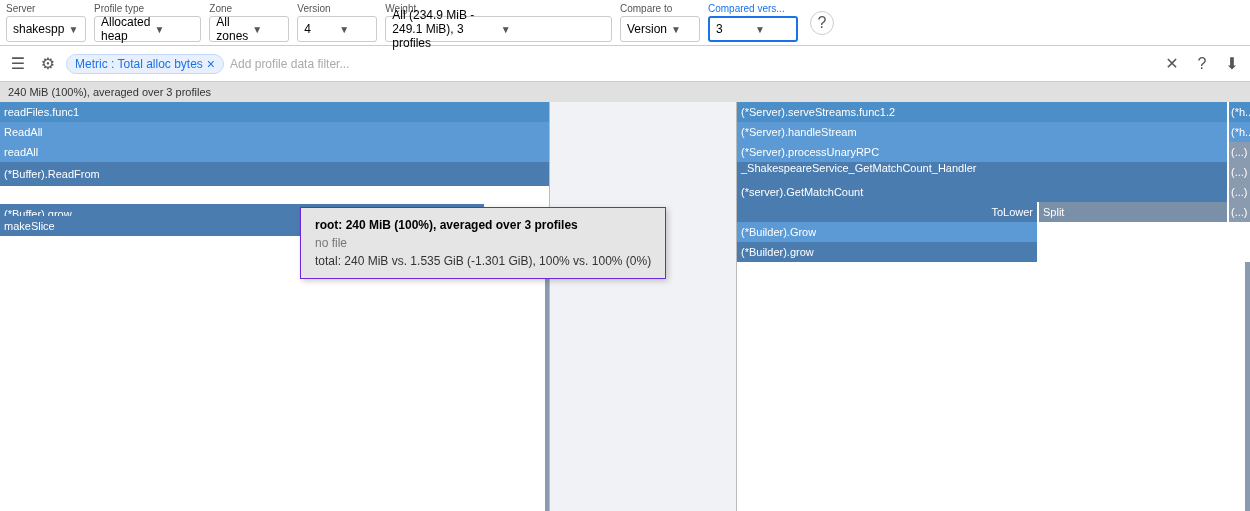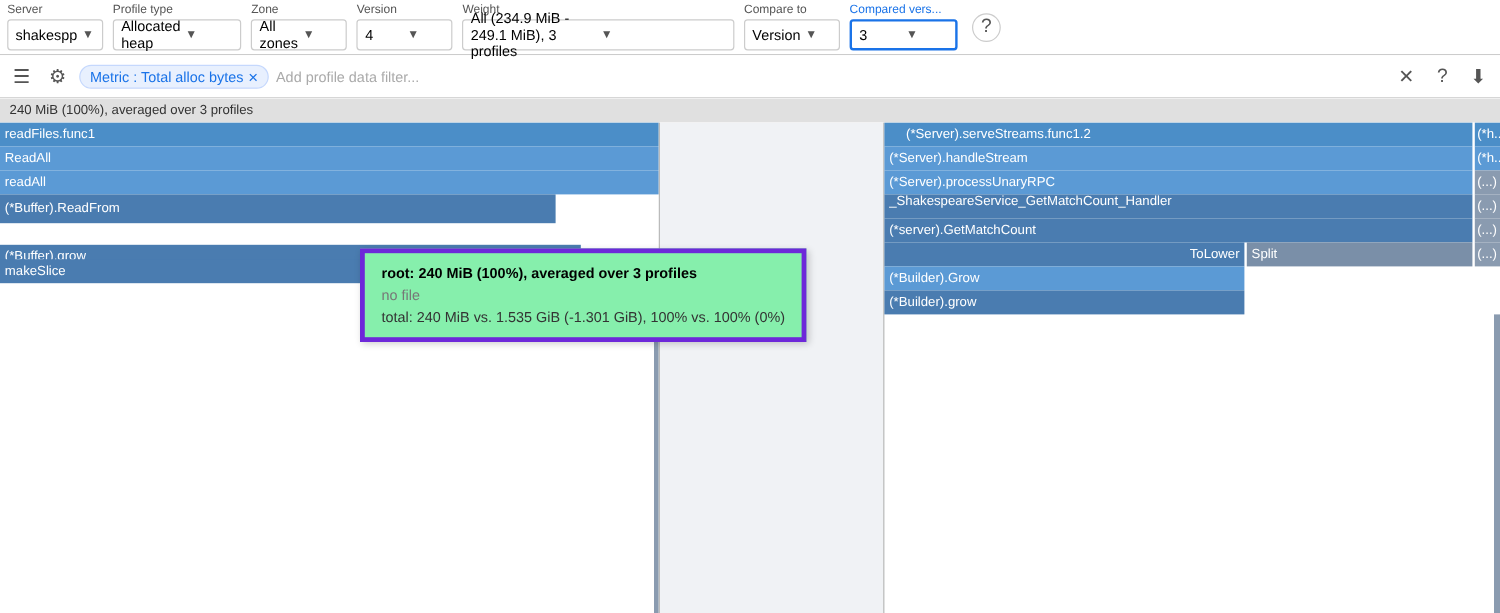--- a/index.html
+++ b/index.html
@@ -158,22 +158,22 @@
       top: 0;
       width: 513px;
       height: 100%;
     }
 
     
     .tooltip {
       position: absolute;
       left: 300px;
       top: 105px;
-      background: #86efac;
-      border: 4px solid #6d28d9;
+      background: #e5e5e5;
+      border: 1px solid #6d28d9;
       box-shadow: 2px 2px 6px rgba(0,0,0,0.2);
       padding: 10px 14px;
       font-size: 12px;
       z-index: 100;
       min-width: 320px;
     }
     .tooltip-title {
       font-weight: bold;
       margin-bottom: 4px;
     }
@@ -278,40 +278,40 @@
       </div>
 
       <div style="position:absolute; top:20px; left:0; width:549px; height:20px; background:#5b9ad5; display:flex; align-items:center; padding:0 4px; font-size:11px; color:#fff; overflow:hidden; cursor:pointer;">
         <span>ReadAll</span>
       </div>
 
       <div style="position:absolute; top:40px; left:0; width:549px; height:20px; background:#5b9ad5; display:flex; align-items:center; padding:0 4px; font-size:11px; color:#fff; overflow:hidden; cursor:pointer;">
         <span>readAll</span>
       </div>
 
-      <div style="position:absolute; top:60px; left:0; width:463px; height:20px; background:#4a7cb0; display:flex; align-items:center; padding:12px 4px; font-size:11px; color:#fff; overflow:hidden; cursor:pointer;">
+      <div style="position:absolute; top:60px; left:0; width:549px; height:20px; background:#4a7cb0; display:flex; align-items:center; padding:12px 4px; font-size:11px; color:#fff; overflow:hidden; cursor:pointer;">
         <span>(*Buffer).ReadFrom</span>
       </div>
 
       <div style="position:absolute; top:80px; left:0; width:484px; height:20px; background:#4a7cb0; display:flex; align-items:center; padding:0 4px; font-size:11px; color:#fff; overflow:hidden; cursor:pointer;margin-top:22px;">
         <span>(*Buffer).grow</span>
       </div>
 
       <div style="position:absolute; top:100px; left:0; width:549px; height:20px; background:#4a7cb0; display:flex; align-items:center; padding:0 4px; font-size:11px; color:#fff; overflow:hidden; cursor:pointer;margin-top:14px;">
         <span>makeSlice</span>
       </div>
 
       <div style="position:absolute; top:120px; left:545px; width:4px; height:309px; background:#8a9bb0;"></div>
     </div>
 
     <div style="position:absolute; left:549px; top:0; width:188px; height:100%; background:#f0f2f5; border-left:1px solid #bbb; border-right:1px solid #bbb;"></div>
 
     <div class="flame-right">
 
-      <div style="position:absolute; top:0; left:0; width:490px; height:20px; background:#4b8ec8; display:flex; align-items:center; padding:0 18px; font-size:11px; color:#fff; overflow:hidden; cursor:pointer;">
+      <div style="position:absolute; top:0; left:0; width:490px; height:20px; background:#4b8ec8; display:flex; align-items:center; padding:0 4px; font-size:11px; color:#fff; overflow:hidden; cursor:pointer;">
         <span>(*Server).serveStreams.func1.2</span>
       </div>
       <div style="position:absolute; top:0; left:492px; width:21px; height:20px; background:#4b8ec8; display:flex; align-items:center; padding:0 2px; font-size:11px; color:#fff; overflow:hidden; cursor:pointer;">
         <span>(*h...</span>
       </div>
 
       <div style="position:absolute; top:20px; left:0; width:490px; height:20px; background:#5b9ad5; display:flex; align-items:center; padding:0 4px; font-size:11px; color:#fff; overflow:hidden; cursor:pointer;">
         <span>(*Server).handleStream</span>
       </div>
       <div style="position:absolute; top:20px; left:492px; width:21px; height:20px; background:#5b9ad5; display:flex; align-items:center; padding:0 2px; font-size:11px; color:#fff; overflow:hidden; cursor:pointer;">

